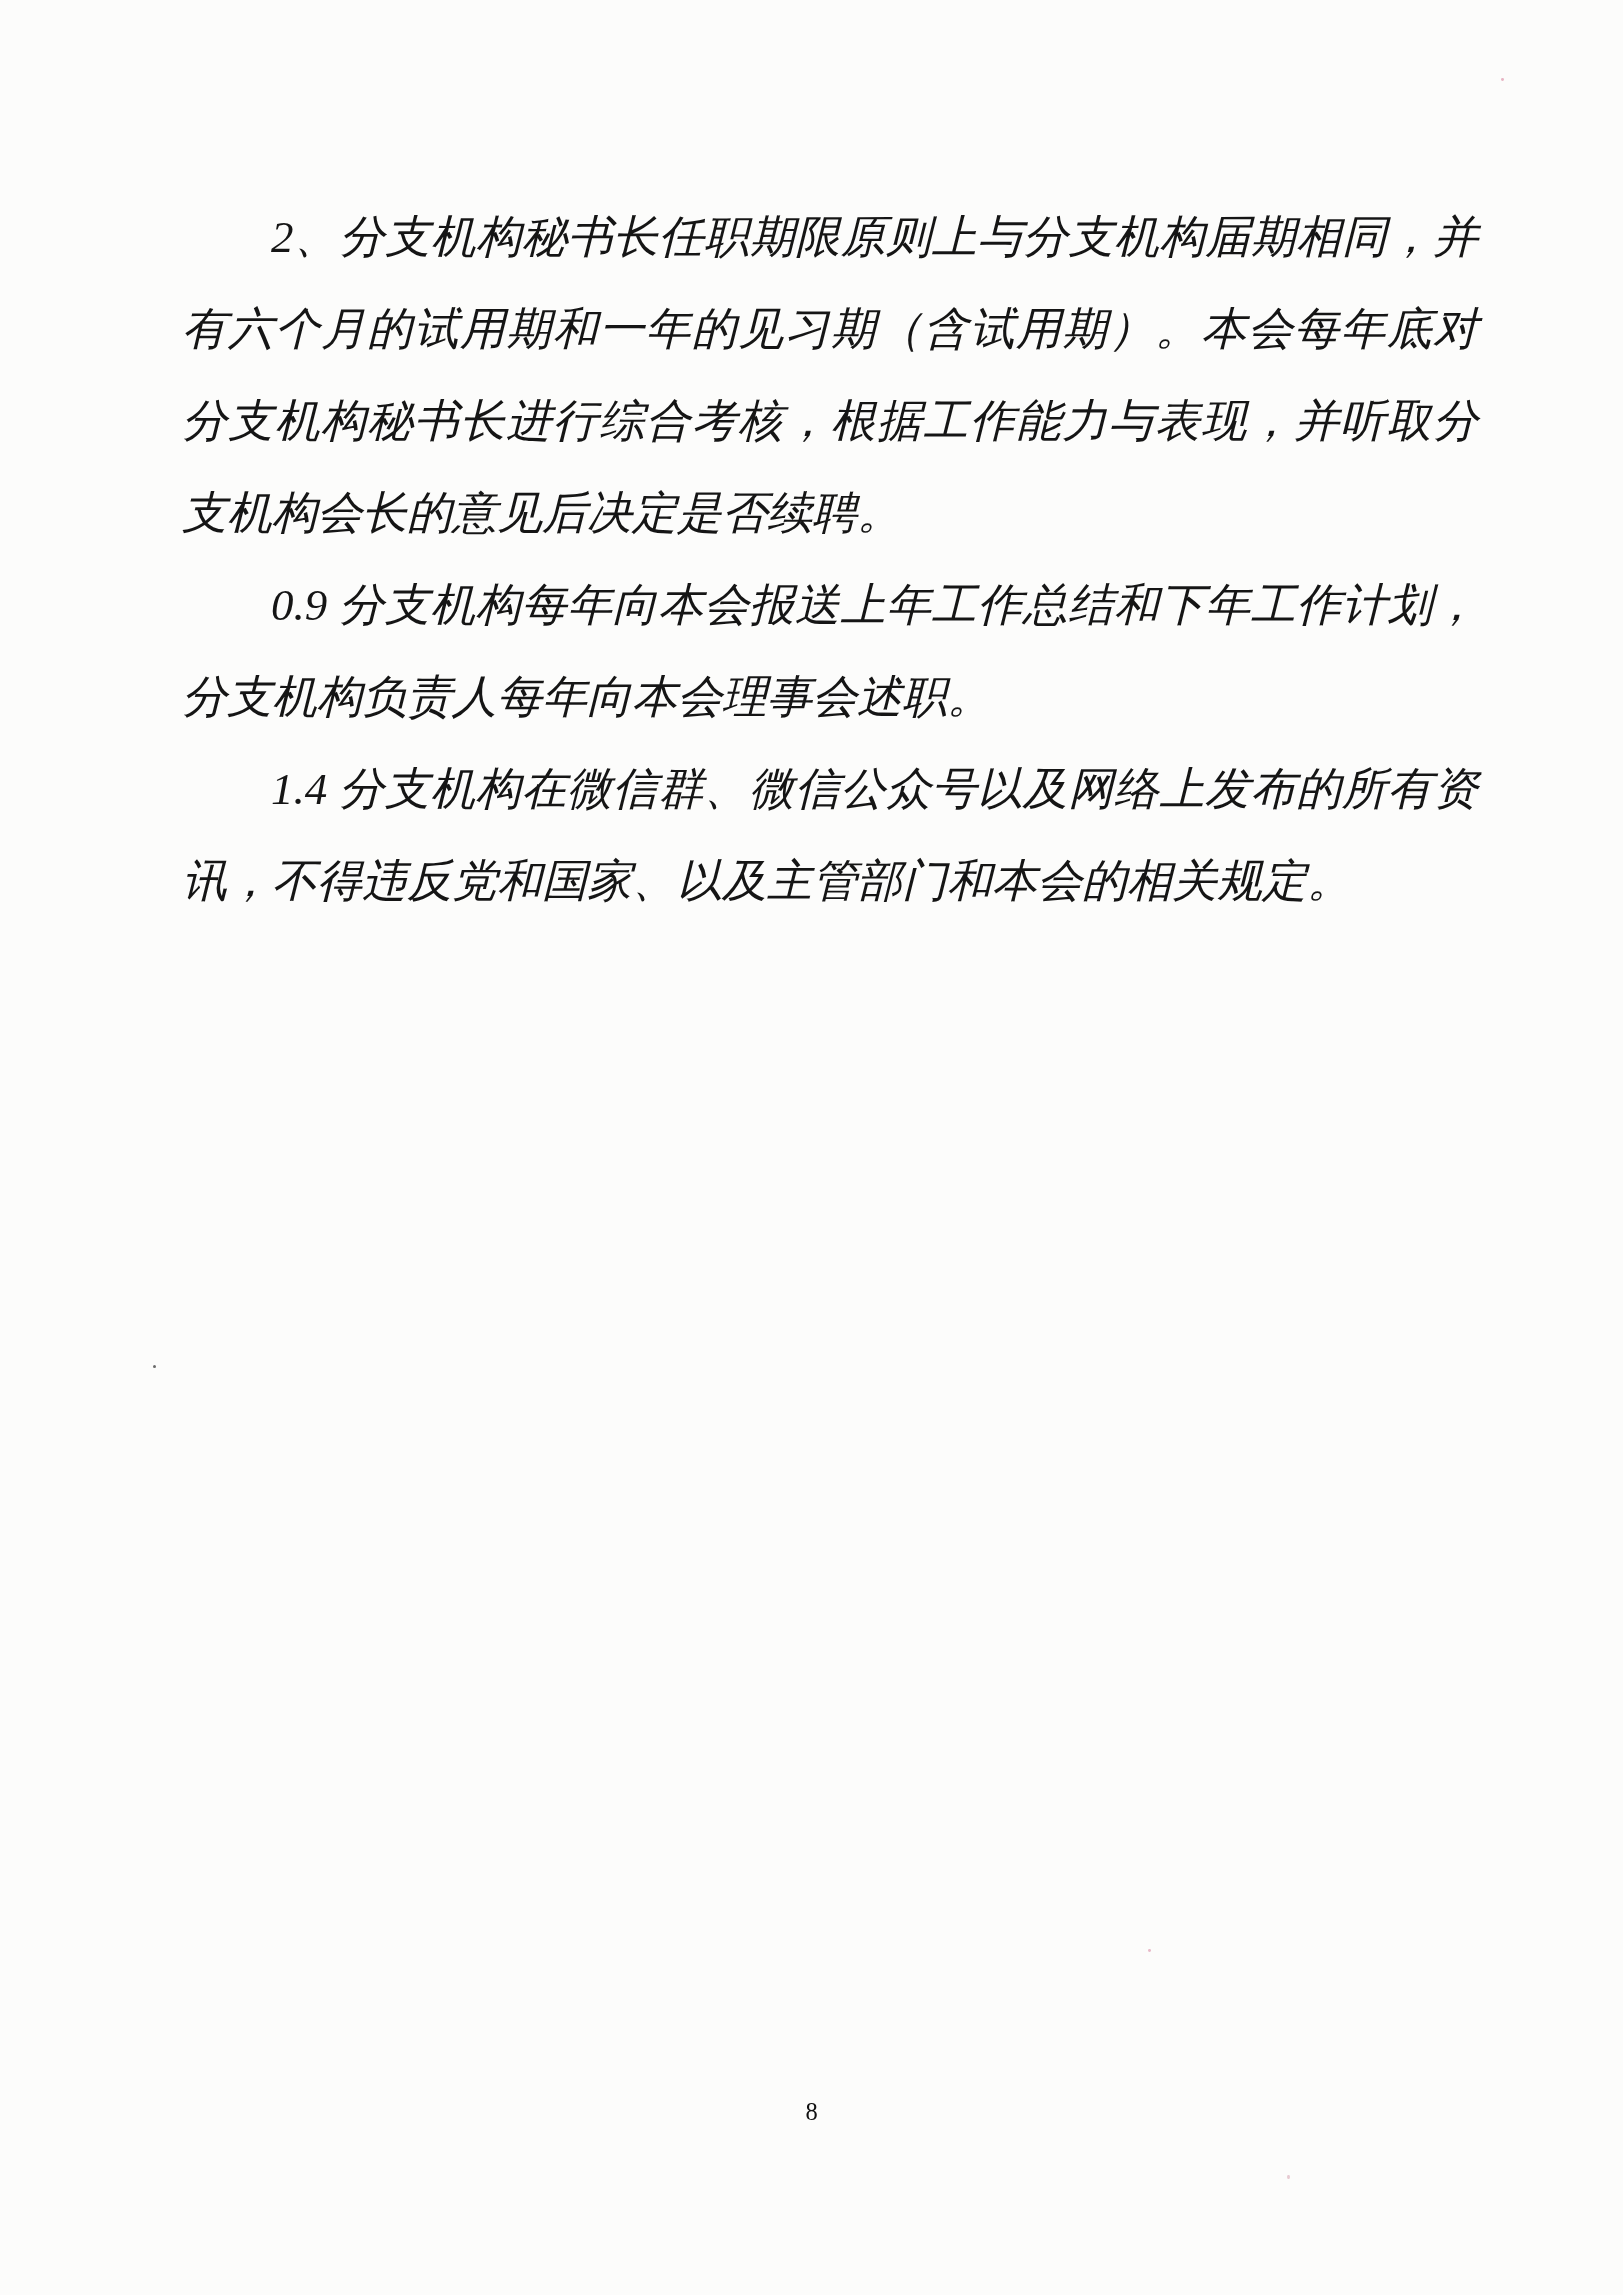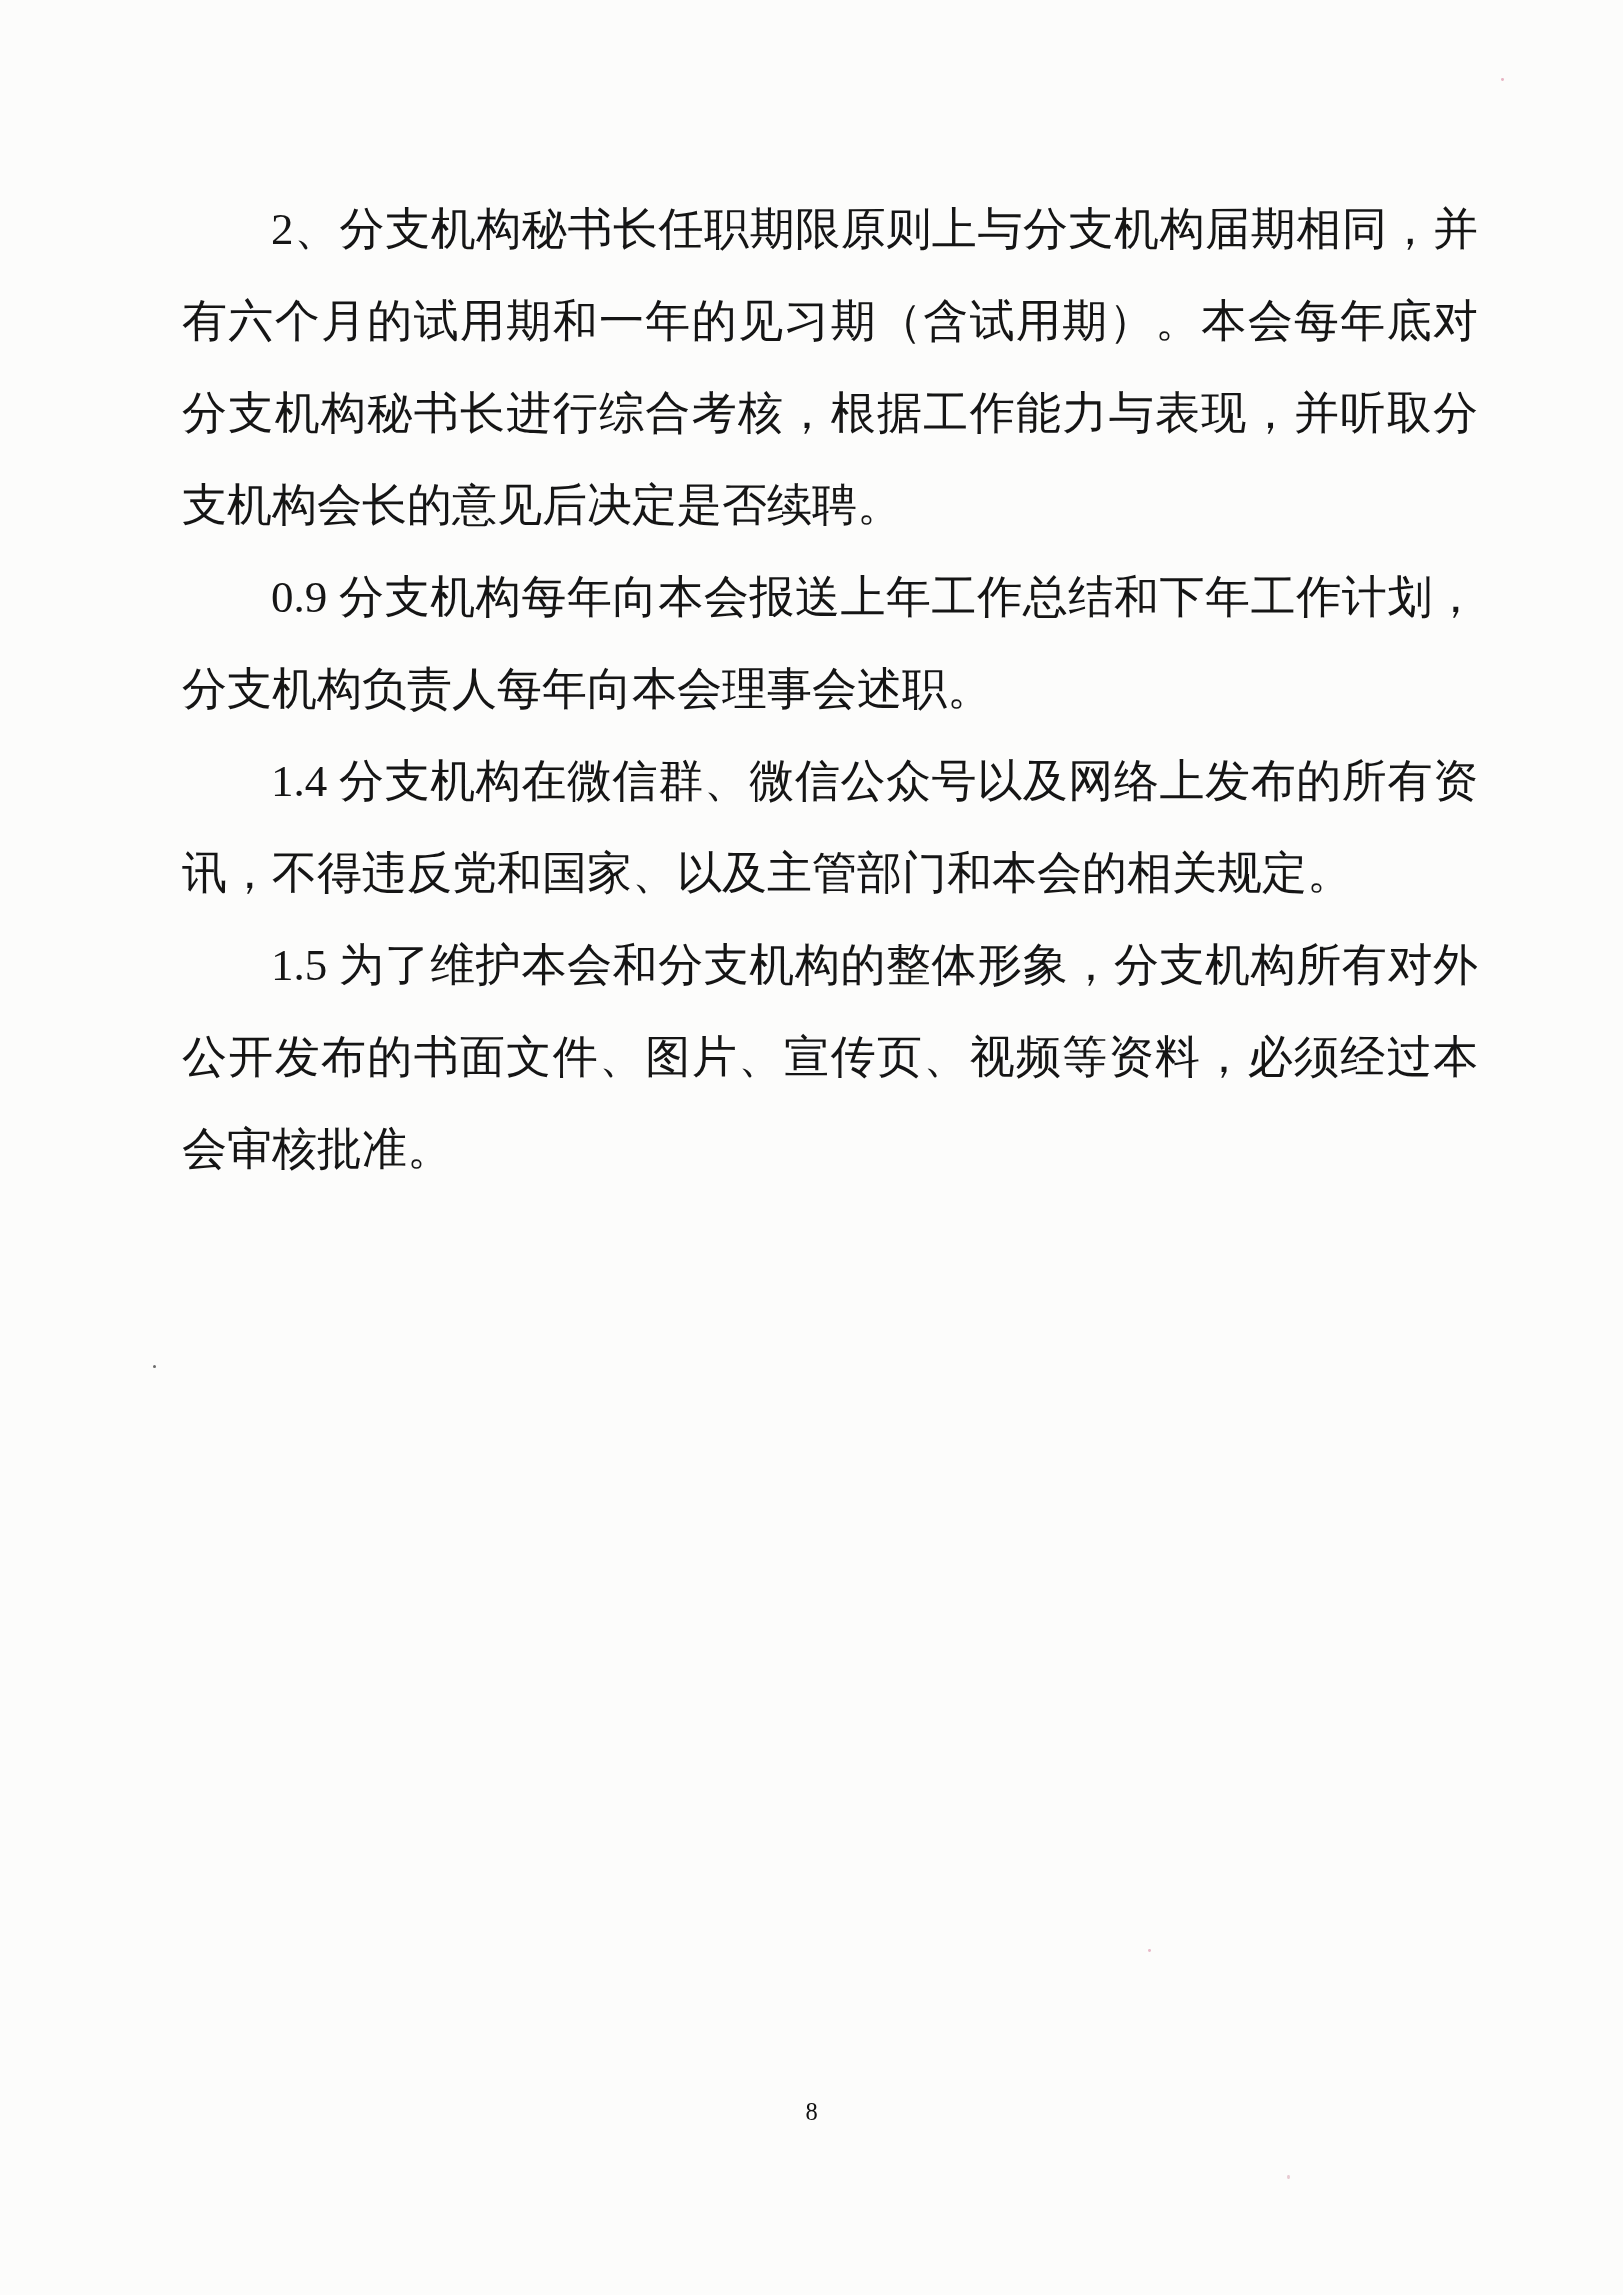--- a/index.html
+++ b/index.html
@@ -15,22 +15,23 @@
     font-family: "Liberation Serif", "DejaVu Serif", serif;
     color: #151515;
   }
   .page {
     position: absolute;
     inset: 0;
   }
   .content {
     position: absolute;
     left: 182px;
-    top: 183px;
+    top: 191px;
     width: 1296px;
+    font-style: italic;
   }
   .content p {
     margin: 0;
     padding: 0;
     font-size: 45px;
     line-height: 92px;
     text-align: justify;
     text-justify: inter-ideograph;
     letter-spacing: 0;
   }
@@ -94,21 +95,20 @@
     <p class="body-para">2、分支机构秘书长任职期限原则上与分支机构届期相同，并有六个月的试用期和一年的见习期（含试用期）。本会每年底对分支机构秘书长进行综合考核，根据工作能力与表现，并听取分支机构会长的意见后决定是否续聘。</p>
 
 
 
 
 
     <p class="body-para">0.9 分支机构每年向本会报送上年工作总结和下年工作计划，分支机构负责人每年向本会理事会述职。</p>
 
     <p class="body-para">1.4 分支机构在微信群、微信公众号以及网络上发布的所有资讯，不得违反党和国家、以及主管部门和本会的相关规定。</p>
 
-    <p class="body-para">1.5 为了维护本会和分支机构的整体形象，分支机构所有对外公开发布的书面文件、图片、宣传页、视频等资料，必须经过本会审核批准。</p>
   </div>
 
   <div class="pageno">8</div>
 
   <span class="speck speck-dark"></span>
   <span class="speck speck-pink-1"></span>
   <span class="speck speck-pink-2"></span>
   <span class="speck speck-pink-3"></span>
 
 </div>

